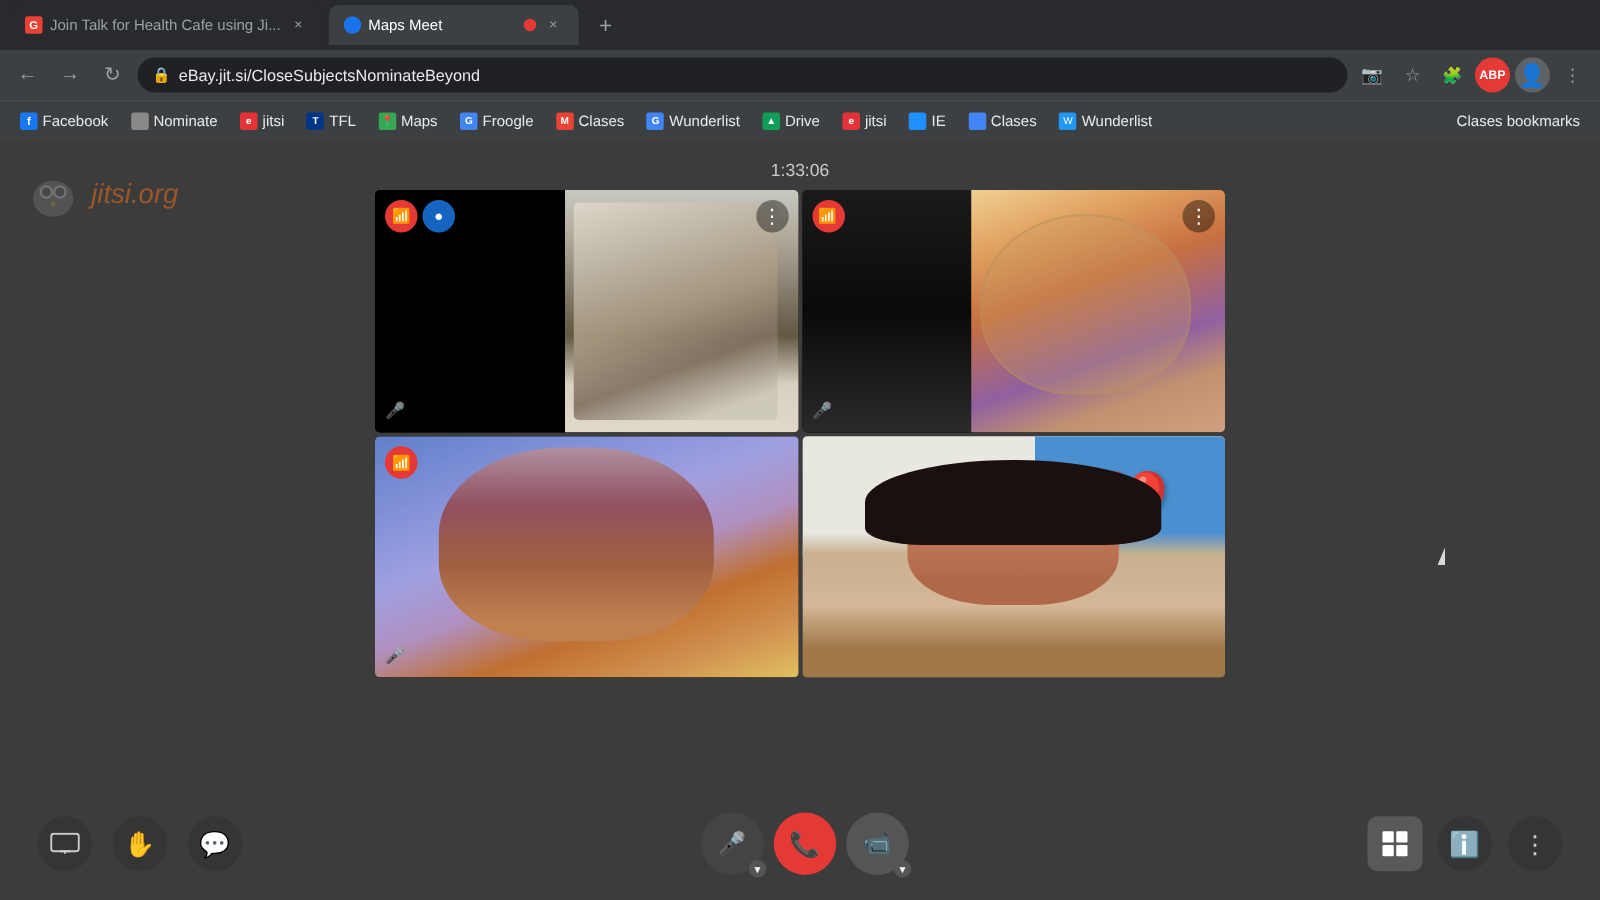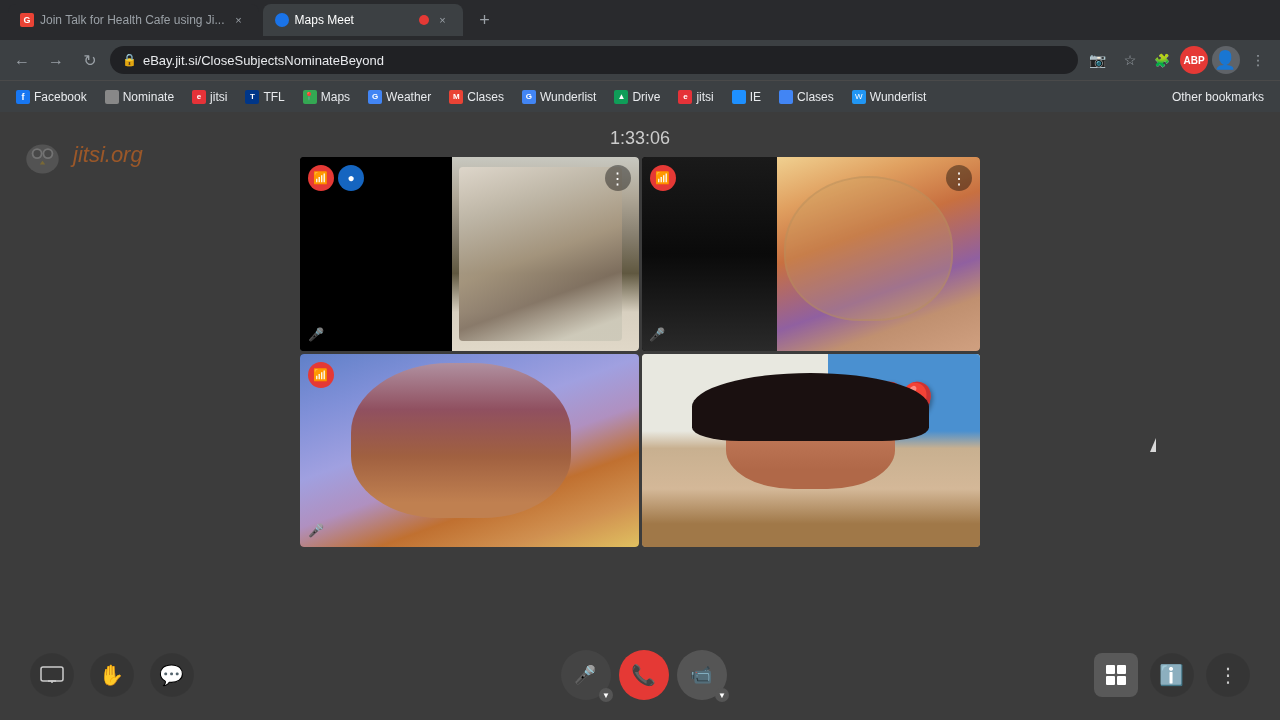--- a/index.html
+++ b/index.html
@@ -28,21 +28,21 @@
     .jitsi-page { width: 100%; height: 608px; background: #3c3c3c; display: flex; flex-direction: column; align-items: center; position: relative; }
 
     
     .jitsi-logo { position: absolute; top: 20px; left: 20px; display: flex; align-items: center; gap: 8px; opacity: 0.5; }
     .logo-text { font-size: 22px; color: #f97316; font-style: italic; }
 
     
     .meeting-header { display: flex; flex-direction: column; align-items: center; padding-top: 16px; gap: 2px; }
     .meeting-title { font-size: 20px; color: #fff; font-weight: 400; display: flex; align-items: center; gap: 8px; }
     .participant-badge { background: #555; border-radius: 12px; padding: 2px 8px; font-size: 14px; color: #fff; display: flex; align-items: center; gap: 4px; }
-    .meeting-timer { font-size: 18px; color: #ccc; }
+    .meeting-timer { font-size: 14px; color: #ccc; }
 
     
     .video-grid { display: grid; grid-template-columns: 1fr 1fr; grid-template-rows: 1fr 1fr; gap: 3px; margin-top: 8px; width: 680px; height: 390px; }
     .video-cell { position: relative; background: #000; border-radius: 4px; overflow: hidden; }
 
     
     .cell-top-left { position: absolute; top: 8px; left: 8px; display: flex; gap: 4px; }
     .cell-top-right { position: absolute; top: 8px; right: 8px; display: flex; gap: 4px; }
     .cell-bottom-left { position: absolute; bottom: 8px; left: 8px; }
     .icon-circle { width: 26px; height: 26px; border-radius: 50%; display: flex; align-items: center; justify-content: center; font-size: 12px; }
@@ -135,21 +135,21 @@
     <div class="bookmark-item">
       <div class="bm-icon" style="background:#003688; border-radius:2px; display:flex; align-items:center; justify-content:center; font-size:8px; color:#fff; font-weight:bold;">T</div>
       <span>TFL</span>
     </div>
     <div class="bookmark-item">
       <div class="bm-icon" style="background:#34a853; border-radius:2px; display:flex; align-items:center; justify-content:center; font-size:8px; color:#fff;">📍</div>
       <span>Maps</span>
     </div>
     <div class="bookmark-item">
       <div class="bm-icon" style="background:#4285f4; border-radius:2px; display:flex; align-items:center; justify-content:center; font-size:8px; color:#fff; font-weight:bold;">G</div>
-      <span>Weather</span>
+      <span>Froogle</span>
     </div>
     <div class="bookmark-item">
       <div class="bm-icon" style="background:#ea4335; border-radius:2px; display:flex; align-items:center; justify-content:center; font-size:8px; color:#fff; font-weight:bold;">M</div>
       <span>Clases</span>
     </div>
     <div class="bookmark-item">
       <div class="bm-icon" style="background:#4285f4; border-radius:2px; display:flex; align-items:center; justify-content:center; font-size:8px; color:#fff; font-weight:bold;">G</div>
       <span>Wunderlist</span>
     </div>
     <div class="bookmark-item">
@@ -166,21 +166,21 @@
     </div>
     <div class="bookmark-item">
       <div class="bm-icon" style="background:#4285f4; border-radius:2px;"></div>
       <span>Clases</span>
     </div>
     <div class="bookmark-item">
       <div class="bm-icon" style="background:#2196f3; border-radius:2px; display:flex; align-items:center; justify-content:center; font-size:8px; color:#fff;">W</div>
       <span>Wunderlist</span>
     </div>
     <div class="bookmark-item" style="margin-left:auto;">
-      <span>Other bookmarks</span>
+      <span>Clases bookmarks</span>
     </div>
   </div>
 </div>
 
 <div class="jitsi-page">
 
   <div class="jitsi-logo">
     <svg class="owl-svg" viewBox="0 0 50 50">
       <ellipse cx="25" cy="30" rx="18" ry="16" fill="#888" opacity="0.6"></ellipse>
       <circle cx="19" cy="24" r="6" fill="#aaa"></circle>

